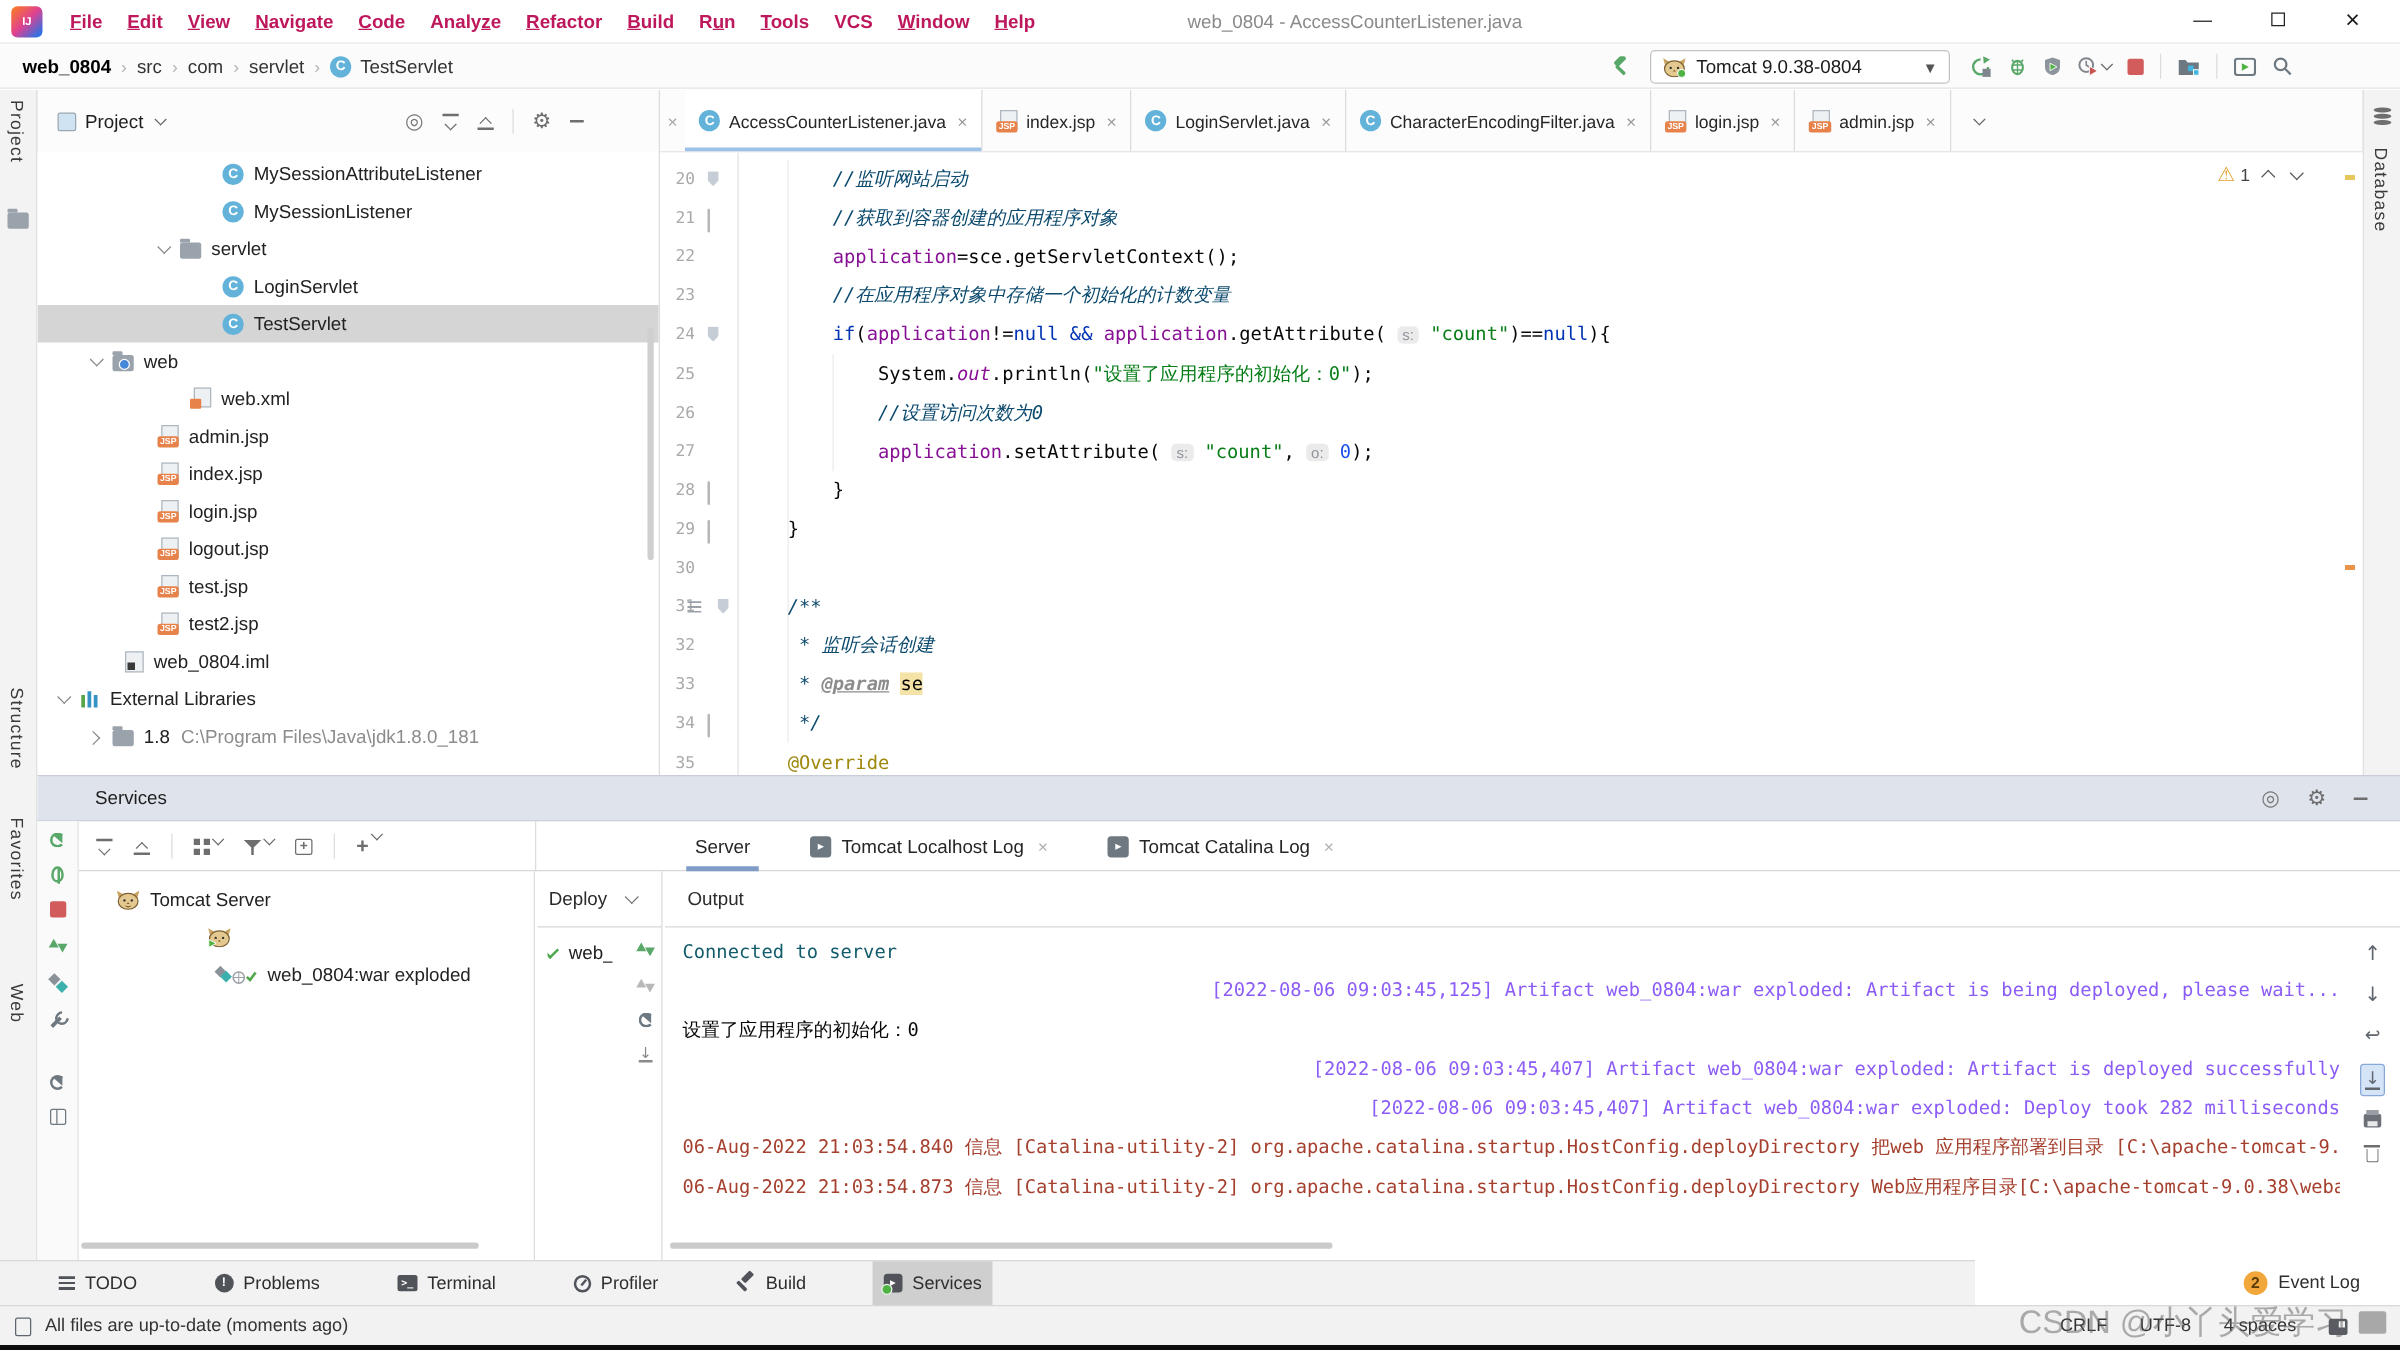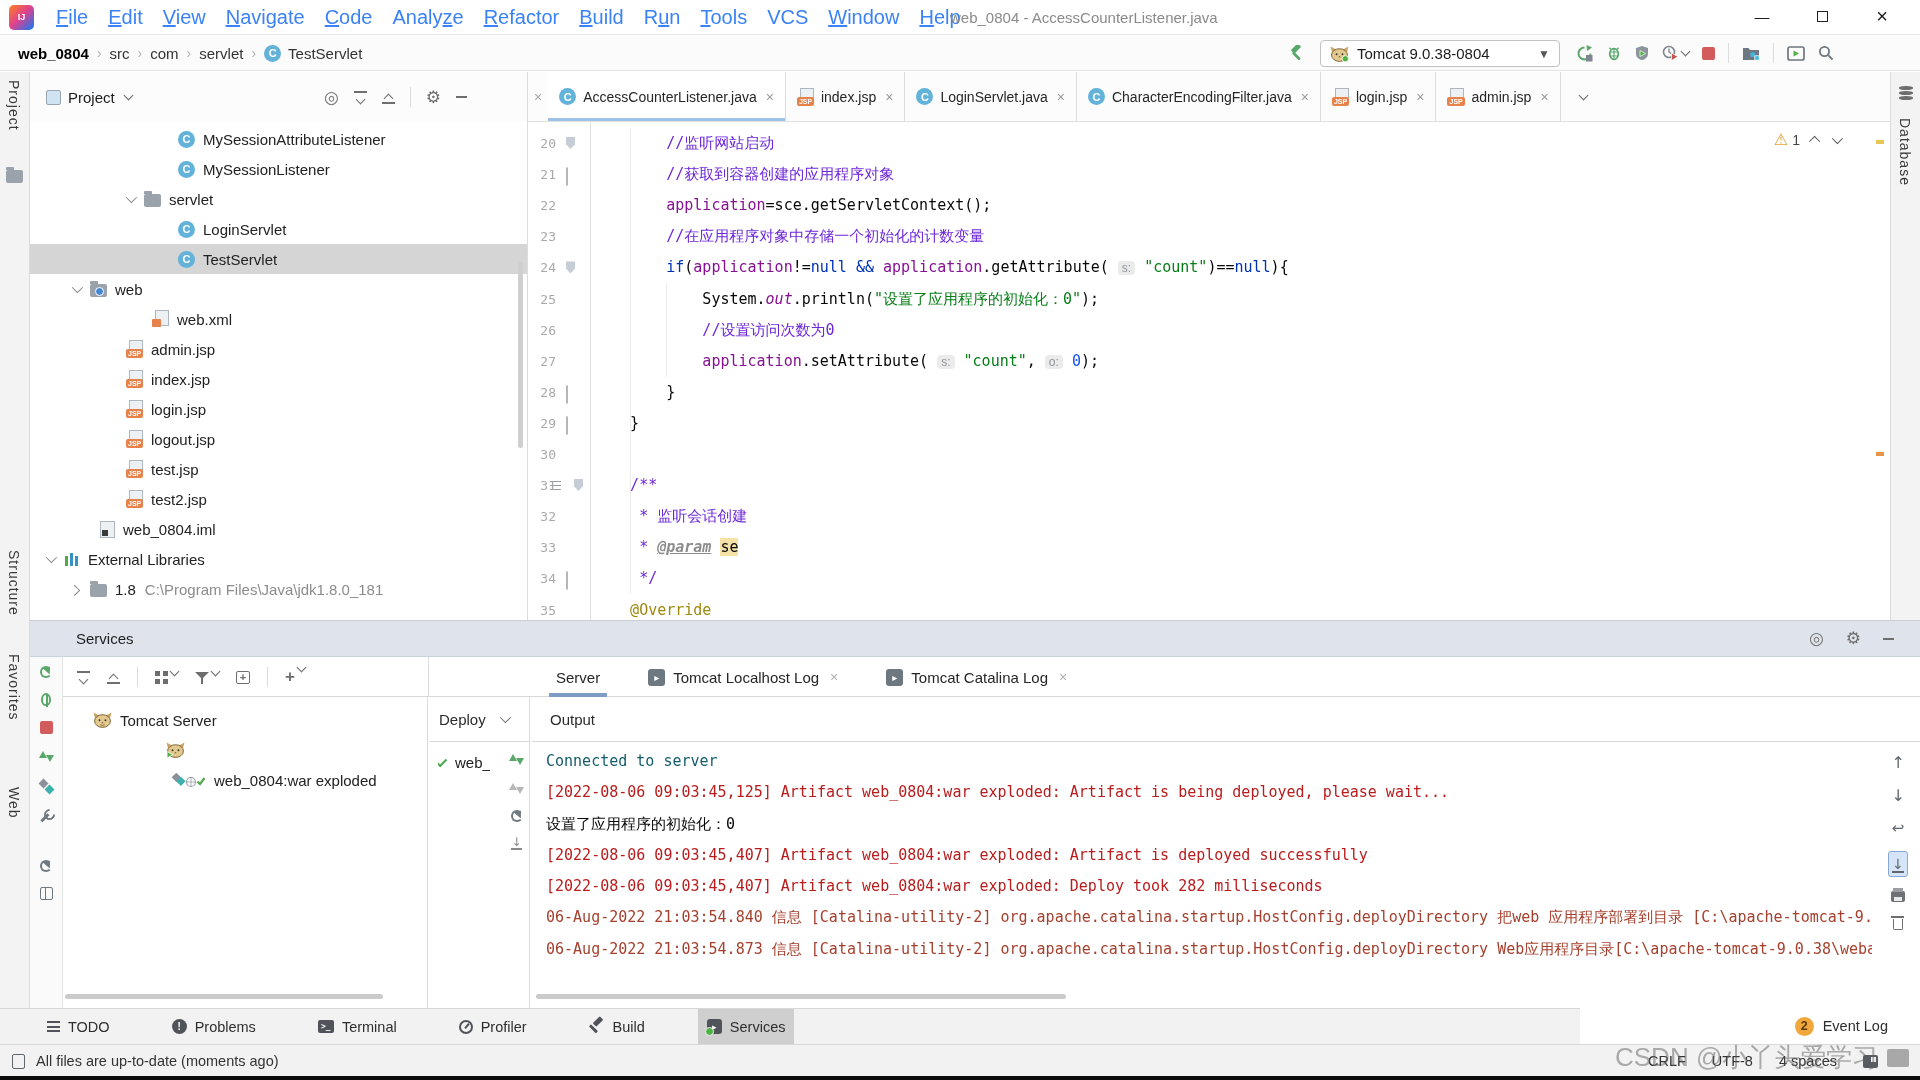--- a/index.html
+++ b/index.html
@@ -2,21 +2,21 @@
 <html><head>
 <meta charset="utf-8">
 <style>
   html,body{margin:0;padding:0;width:1920px;height:1080px;overflow:hidden;background:#fff;
     font-family:"Liberation Sans","DejaVu Sans",sans-serif;-webkit-font-smoothing:antialiased;}
   *{box-sizing:border-box;}
   
   #titlebar{position:absolute;left:0;top:0;width:1920px;height:35px;background:#fff;border-bottom:1px solid #e6e6e6;display:flex;align-items:center;}
   #logo{width:25px;height:25px;margin-left:9px;border-radius:5px;background:linear-gradient(135deg,#fc801d,#e0418e 48%,#087cfa);color:#fff;font-size:9px;font-weight:bold;display:flex;align-items:center;justify-content:center;}
   #menu{display:flex;margin-left:12px;}
-  .menu-item{padding:0 10px;font-size:20px;color:#3b82f6;line-height:35px;cursor:default;}
+  .menu-item{padding:0 10px;font-size:15px;color:#be185d;line-height:35px;cursor:default;font-weight:bold;}
   #win-title{position:absolute;left:950px;top:0;line-height:35px;color:#8a8a8a;font-size:15px;white-space:nowrap;}
   #win-controls{position:absolute;right:8px;top:0;height:35px;display:flex;}
   .wc{width:60px;text-align:center;line-height:33px;font-size:15px;color:#1c1c1c;}
   .wc-max i{display:inline-block;width:11px;height:11px;border:1.5px solid #222;}
   
   #navbar{position:absolute;left:0;top:36px;width:1920px;height:35px;background:#fbfbfb;border-bottom:1px solid #e3e3e3;}
   #breadcrumb{position:absolute;left:18px;top:0;height:34px;display:flex;align-items:center;font-size:15px;color:#333;}
   .bc-item{color:#333;}
   .bc-first{font-weight:bold;color:#000;}
   .bc-sep{color:#b3b3b3;margin:0 8px;font-size:14px;}
@@ -55,21 +55,21 @@
   .eline{position:absolute;left:0;width:100%;height:31px;}
   .ln{position:absolute;left:0;width:28px;text-align:right;color:#a9a9a9;font:13px "DejaVu Sans Mono",monospace;line-height:31px;}
   .gmark{position:absolute;left:38px;top:9px;}
   .gm-open{width:9px;height:12px;background:#c7cdd6;clip-path:polygon(0 0,100% 0,100% 60%,50% 100%,0 60%);}
   .gm-closed{width:11px;height:13px;border:1px solid #b6b6b6;border-radius:3px;position:relative;background:#fff;}
   .gm-closed::after{content:"";position:absolute;left:2px;right:2px;top:5px;height:1.5px;background:#9a9a9a;}
   .gm-lines{position:absolute;left:22px;top:11px;width:11px;height:9px;background:repeating-linear-gradient(to bottom,#9aa0a8 0 1.5px,transparent 1.5px 3.8px);}
   .gutline{position:absolute;left:62px;top:0;bottom:0;width:1px;background:#e2e2e2;}
   .ig{position:absolute;width:1px;background:#ececec;}
   .eline pre{position:absolute;left:66px;margin:0;font:15px "DejaVu Sans Mono",monospace;line-height:31px;white-space:pre;}
-  .tk-cmt,.tk-doc{color:#6d28d9;}
+  .tk-cmt,.tk-doc{color:#0c4a6e;font-style:italic;}
   .tk-doctag{color:#8c8c8c;font-weight:bold;font-style:italic;text-decoration:underline;}
   .tk-kw{color:#0033b3;}
   .tk-fld{color:#871094;}
   .tk-stf{color:#871094;font-style:italic;}
   .tk-str{color:#067d17;}
   .tk-num{color:#1750eb;}
   .tk-ann{color:#9e880d;}
   .tk-plain{color:#080808;}
   .tk-hint{background:#ebebeb;color:#8f949c;border-radius:4px;padding:0 4px;font-size:12px;font-family:"Liberation Sans",sans-serif;}
   .tk-hl{background:#f4e2a6;color:#080808;}
@@ -97,21 +97,21 @@
   .srow .suffix{margin-left:7px;}
   #svc-deploy{position:absolute;left:367px;top:0;width:100px;bottom:0;border-right:1px solid #dcdcdc;}
   .col-head{height:45px;border-bottom:1px solid #d8d8d8;display:flex;align-items:center;font-size:15px;color:#2b2b2b;}
   #svc-deploy .col-head{padding-left:9px;gap:14px;}
   #deploy-item{position:absolute;left:8px;top:57px;display:flex;align-items:center;gap:7px;font-size:15px;color:#222;width:52px;overflow:hidden;white-space:nowrap;}
   #deploy-icons{position:absolute;right:5px;top:55px;display:flex;flex-direction:column;gap:14px;align-items:center;}
   #svc-output{position:absolute;left:469px;top:0;right:0;bottom:0;}
   #svc-output .col-head{padding-left:18px;}
   #console{position:absolute;left:0;right:48px;top:45px;bottom:22px;overflow:hidden;padding:4px 0 0 14px;font:15px "DejaVu Sans Mono",monospace;line-height:31.3px;white-space:pre;}
   .c-sys{color:#125c6b;}
-  .c-info{color:#b91c1c;}
+  .c-info{color:#8b5cf6;text-align:right;}
   .c-out{color:#080808;}
   .c-err{color:#a5402e;}
   #console-icons{position:absolute;right:12px;top:56px;display:flex;flex-direction:column;gap:14px;align-items:center;}
   .tool-sel{border:1px solid #88a8d8;background:#d6e4f7;border-radius:3px;padding:3px;}
   .hscroll{position:absolute;height:5px;background:#cbcbcb;border-radius:3px;bottom:9px;}
   
   #bottombar{position:absolute;left:0;top:1008px;width:1580px;height:36px;background:#f2f2f2;border-top:1px solid #d8d8d8;display:flex;align-items:center;padding-left:38px;gap:44px;font-size:14.5px;color:#2e2e2e;}
   .bb-item{display:flex;align-items:center;gap:8px;height:36px;padding:0 9px;}
   .bb-item.sel{background:#cfcfcf;}
   #eventlog{position:absolute;right:32px;top:1008px;height:36px;display:flex;align-items:center;gap:9px;font-size:14.5px;color:#2e2e2e;}

